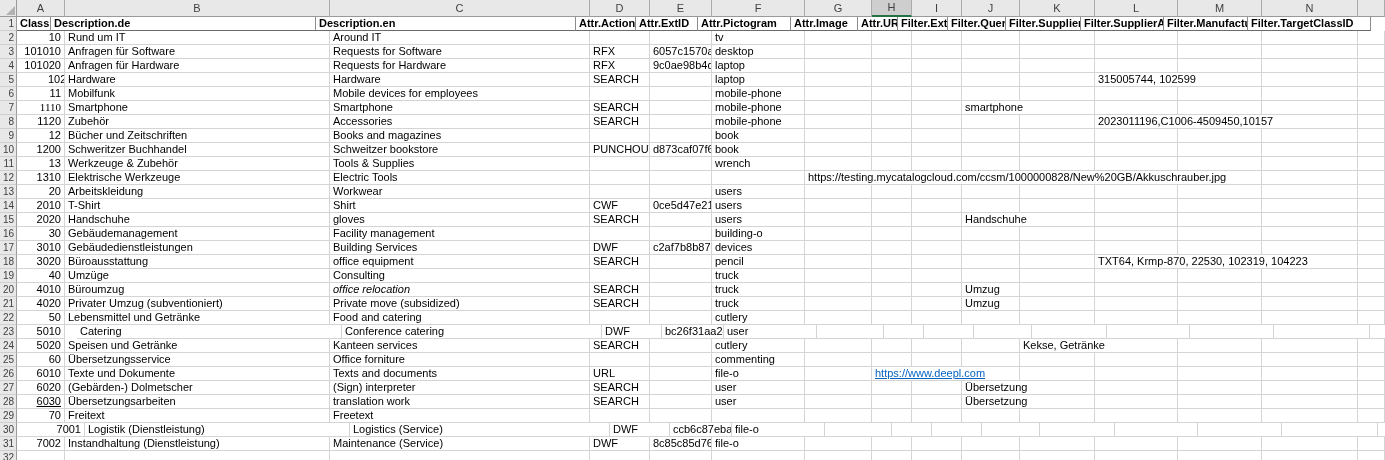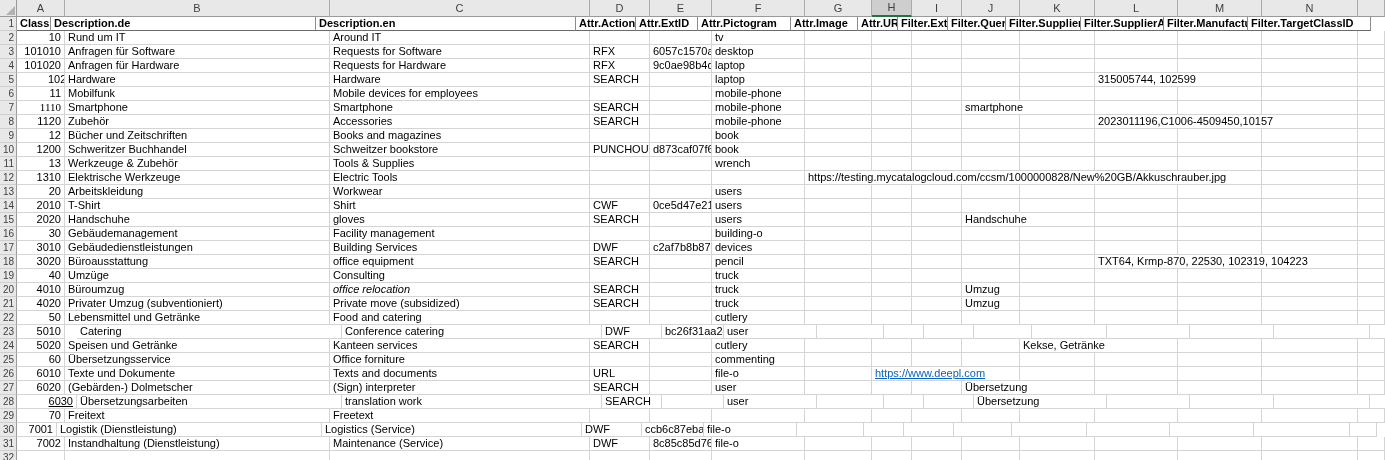--- a/index.html
+++ b/index.html
@@ -873,21 +873,21 @@
           <div class="spill">Übersetzung</div>
         </div>
         <div class="cell" style="width: 75px;"></div>
         <div class="cell" style="width: 83px;"></div>
         <div class="cell" style="width: 84px;"></div>
         <div class="cell" style="width: 96px;"></div>
         <div class="cell" style="width: 27px;"></div>
       </div>
       <div class="row">
         <div class="rownum">28</div>
-        <div class="cell clipped" style="width: 60px; text-decoration: underline;">
+        <div class="cell clipped" style="width: 48px; text-decoration: underline;">
           <div class="clip num">6030</div>
         </div>
         <div class="cell clipped" style="width: 265px;">
           <div class="clip">Übersetzungsarbeiten</div>
         </div>
         <div class="cell clipped" style="width: 260px;">
           <div class="clip">translation work</div>
         </div>
         <div class="cell" style="width: 60px;">
           <div class="spill">SEARCH</div>
@@ -927,21 +927,21 @@
         <div class="cell" style="width: 50px;"></div>
         <div class="cell" style="width: 58px;"></div>
         <div class="cell" style="width: 75px;"></div>
         <div class="cell" style="width: 83px;"></div>
         <div class="cell" style="width: 84px;"></div>
         <div class="cell" style="width: 96px;"></div>
         <div class="cell" style="width: 27px;"></div>
       </div>
       <div class="row">
         <div class="rownum">30</div>
-        <div class="cell clipped" style="width: 40px;">
+        <div class="cell clipped" style="width: 68px;">
           <div class="clip num">7001</div>
         </div>
         <div class="cell clipped" style="width: 265px;">
           <div class="clip">Logistik (Dienstleistung)</div>
         </div>
         <div class="cell clipped" style="width: 260px;">
           <div class="clip">Logistics (Service)</div>
         </div>
         <div class="cell clipped" style="width: 60px;">
           <div class="clip">DWF</div>

